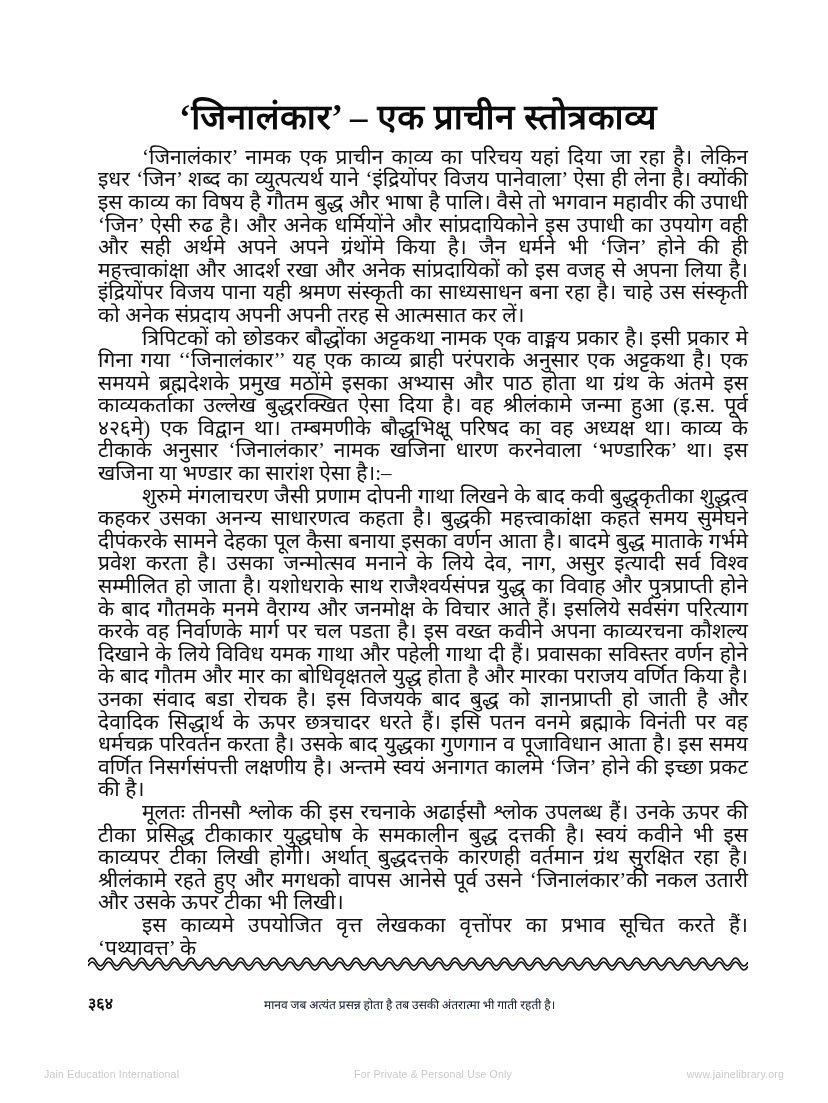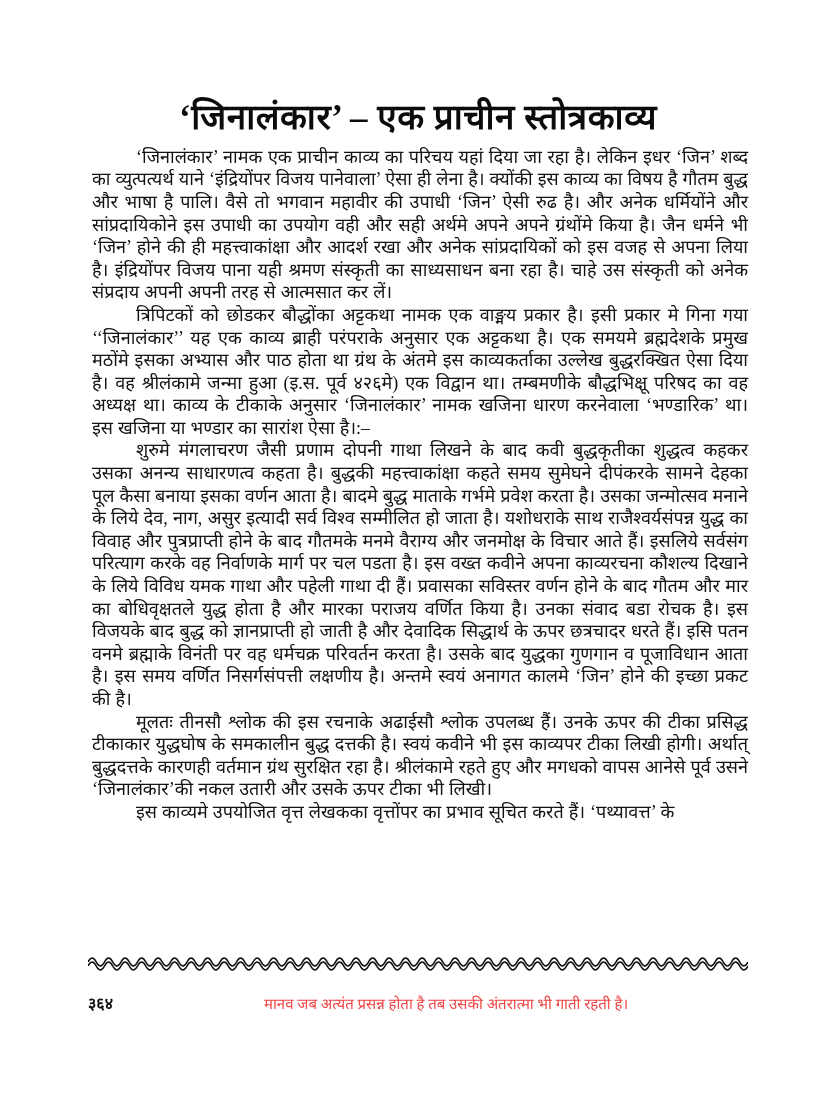--- a/index.html
+++ b/index.html
@@ -49,23 +49,23 @@
     color: #0b0b0b;
   }
   .byline-line { display: block; white-space: nowrap; }
 
   
   .body-text { margin-top: 4px; }
 
   .para {
     text-align: justify;
     text-align-last: left;
-    font-size: 18px;
+    font-size: 21px;
     line-height: 22.6px;
-    margin: 0 0 0 4px;
+    margin: 0 0 0 10px;
     text-indent: 44px;
     word-spacing: 0.5px;
     color: #121212;
     hyphens: none;
   }
 
   
   .wave-wrap {
     position: absolute;
     left: 88px;
@@ -86,24 +86,24 @@
   }
   .page-number {
     font-size: 16px;
     font-weight: 700;
     width: 120px;
     flex: 0 0 120px;
     color: #111111;
   }
   .foot-quote {
     flex: 1 1 auto;
-    font-size: 15px;
+    font-size: 12px;
     text-align: left;
     padding-left: 56px;
-    color: #ef4444;
+    color: #0f172a;
   }
 
   
   .scan-footer {
     position: absolute;
     left: 0;
     top: 1068px;
     width: 828px;
     display: flex;
     justify-content: space-between;
@@ -144,14 +144,19 @@
       <path d="M0,9 Q4.125,1 8.25,9 T16.5,9 T24.75,9 T33,9 T41.25,9 T49.5,9 T57.75,9 T66,9 T74.25,9 T82.5,9 T90.75,9 T99,9 T107.25,9 T115.5,9 T123.75,9 T132,9 T140.25,9 T148.5,9 T156.75,9 T165,9 T173.25,9 T181.5,9 T189.75,9 T198,9 T206.25,9 T214.5,9 T222.75,9 T231,9 T239.25,9 T247.5,9 T255.75,9 T264,9 T272.25,9 T280.5,9 T288.75,9 T297,9 T305.25,9 T313.5,9 T321.75,9 T330,9 T338.25,9 T346.5,9 T354.75,9 T363,9 T371.25,9 T379.5,9 T387.75,9 T396,9 T404.25,9 T412.5,9 T420.75,9 T429,9 T437.25,9 T445.5,9 T453.75,9 T462,9 T470.25,9 T478.5,9 T486.75,9 T495,9 T503.25,9 T511.5,9 T519.75,9 T528,9 T536.25,9 T544.5,9 T552.75,9 T561,9 T569.25,9 T577.5,9 T585.75,9 T594,9 T602.25,9 T610.5,9 T618.75,9 T627,9 T635.25,9 T643.5,9 T651.75,9 T660,9" fill="none" stroke="#111111" stroke-width="1.6"></path>
       <path d="M0,13 Q4.125,5 8.25,13 T16.5,13 T24.75,13 T33,13 T41.25,13 T49.5,13 T57.75,13 T66,13 T74.25,13 T82.5,13 T90.75,13 T99,13 T107.25,13 T115.5,13 T123.75,13 T132,13 T140.25,13 T148.5,13 T156.75,13 T165,13 T173.25,13 T181.5,13 T189.75,13 T198,13 T206.25,13 T214.5,13 T222.75,13 T231,13 T239.25,13 T247.5,13 T255.75,13 T264,13 T272.25,13 T280.5,13 T288.75,13 T297,13 T305.25,13 T313.5,13 T321.75,13 T330,13 T338.25,13 T346.5,13 T354.75,13 T363,13 T371.25,13 T379.5,13 T387.75,13 T396,13 T404.25,13 T412.5,13 T420.75,13 T429,13 T437.25,13 T445.5,13 T453.75,13 T462,13 T470.25,13 T478.5,13 T486.75,13 T495,13 T503.25,13 T511.5,13 T519.75,13 T528,13 T536.25,13 T544.5,13 T552.75,13 T561,13 T569.25,13 T577.5,13 T585.75,13 T594,13 T602.25,13 T610.5,13 T618.75,13 T627,13 T635.25,13 T643.5,13 T651.75,13 T660,13" fill="none" stroke="#111111" stroke-width="1.6"></path>
     </svg>
   </div>
 
   <div class="page-foot">
     <div class="page-number">३६४</div>
     <div class="foot-quote">मानव जब अत्यंत प्रसन्न होता है तब उसकी अंतरात्मा भी गाती रहती है।</div>
   </div>
 
+  <div class="scan-footer">
+    <div class="sf-left">Jain Education International</div>
+    <div class="sf-center">For Private &amp; Personal Use Only</div>
+    <div class="sf-right">www.jainelibrary.org</div>
+  </div>
 
 </div>
 
 </body></html>

